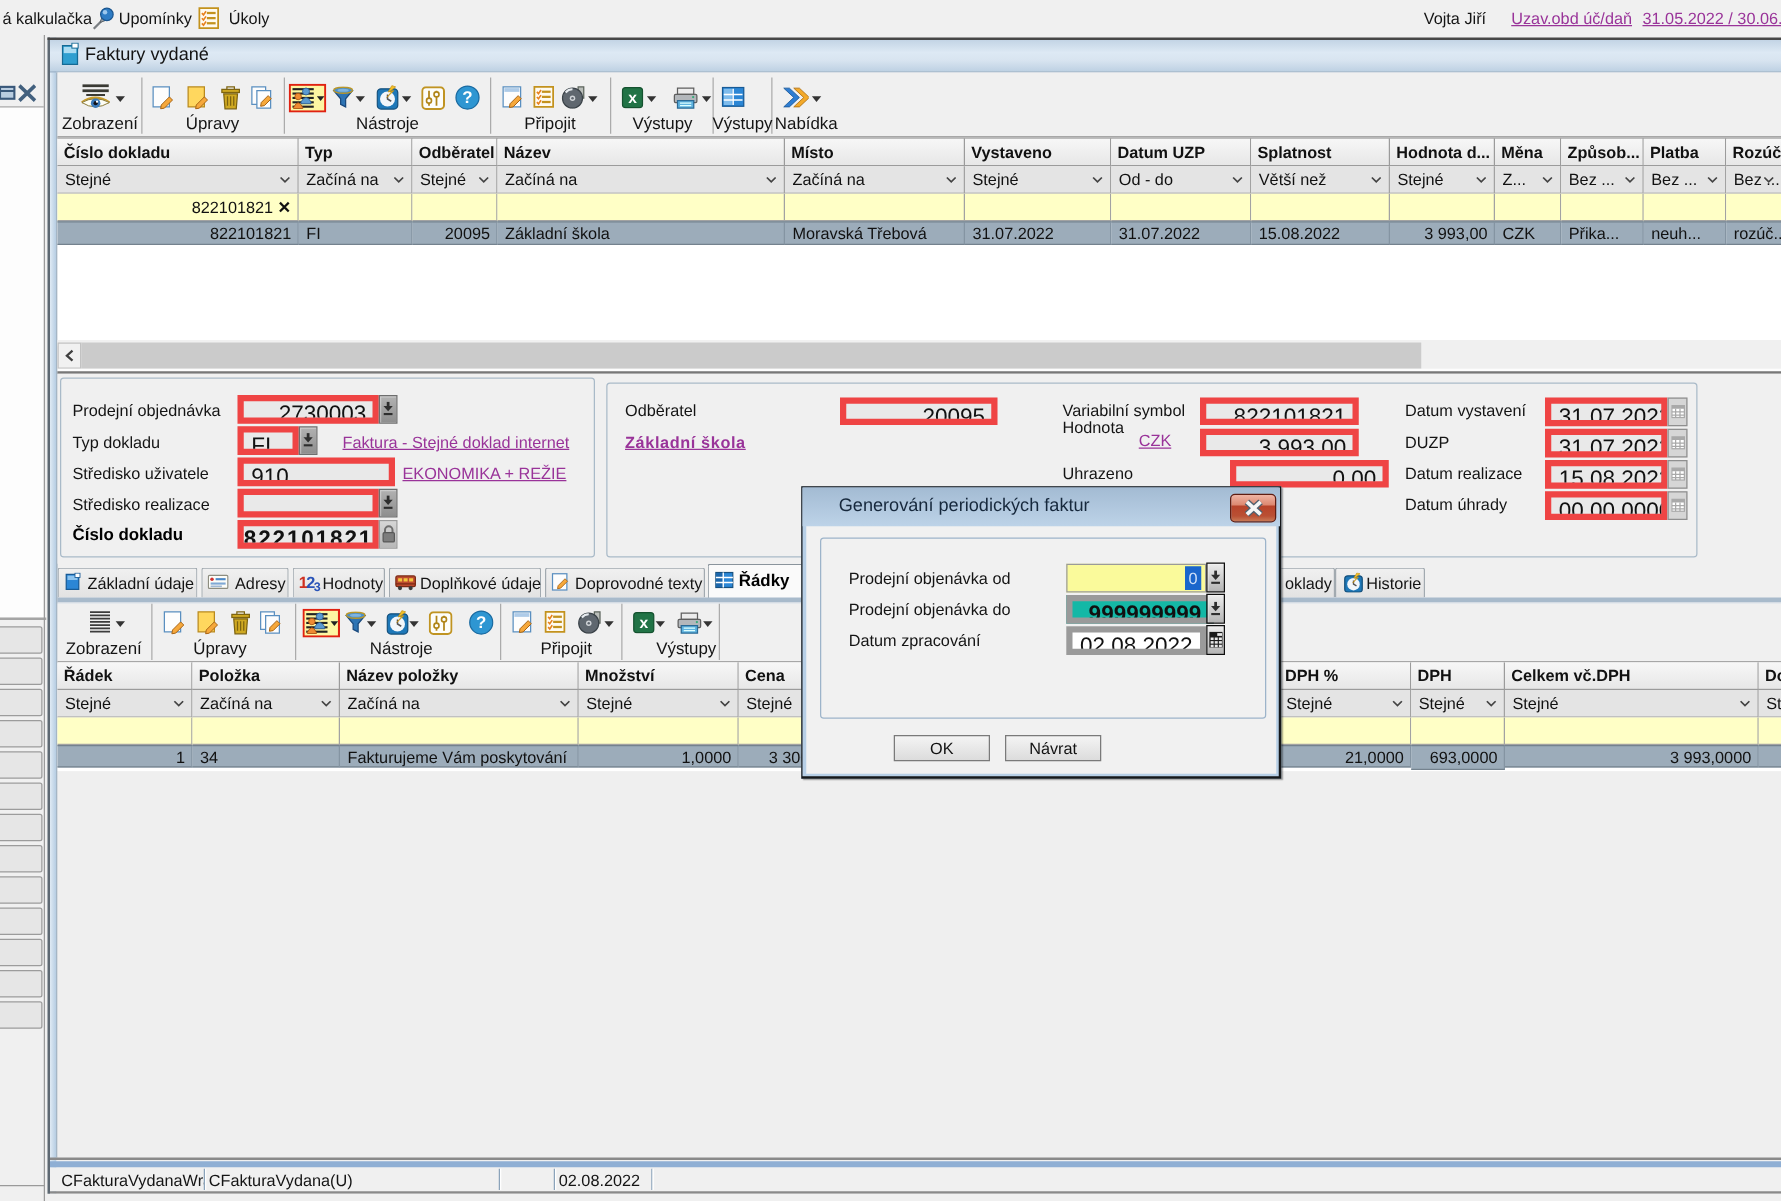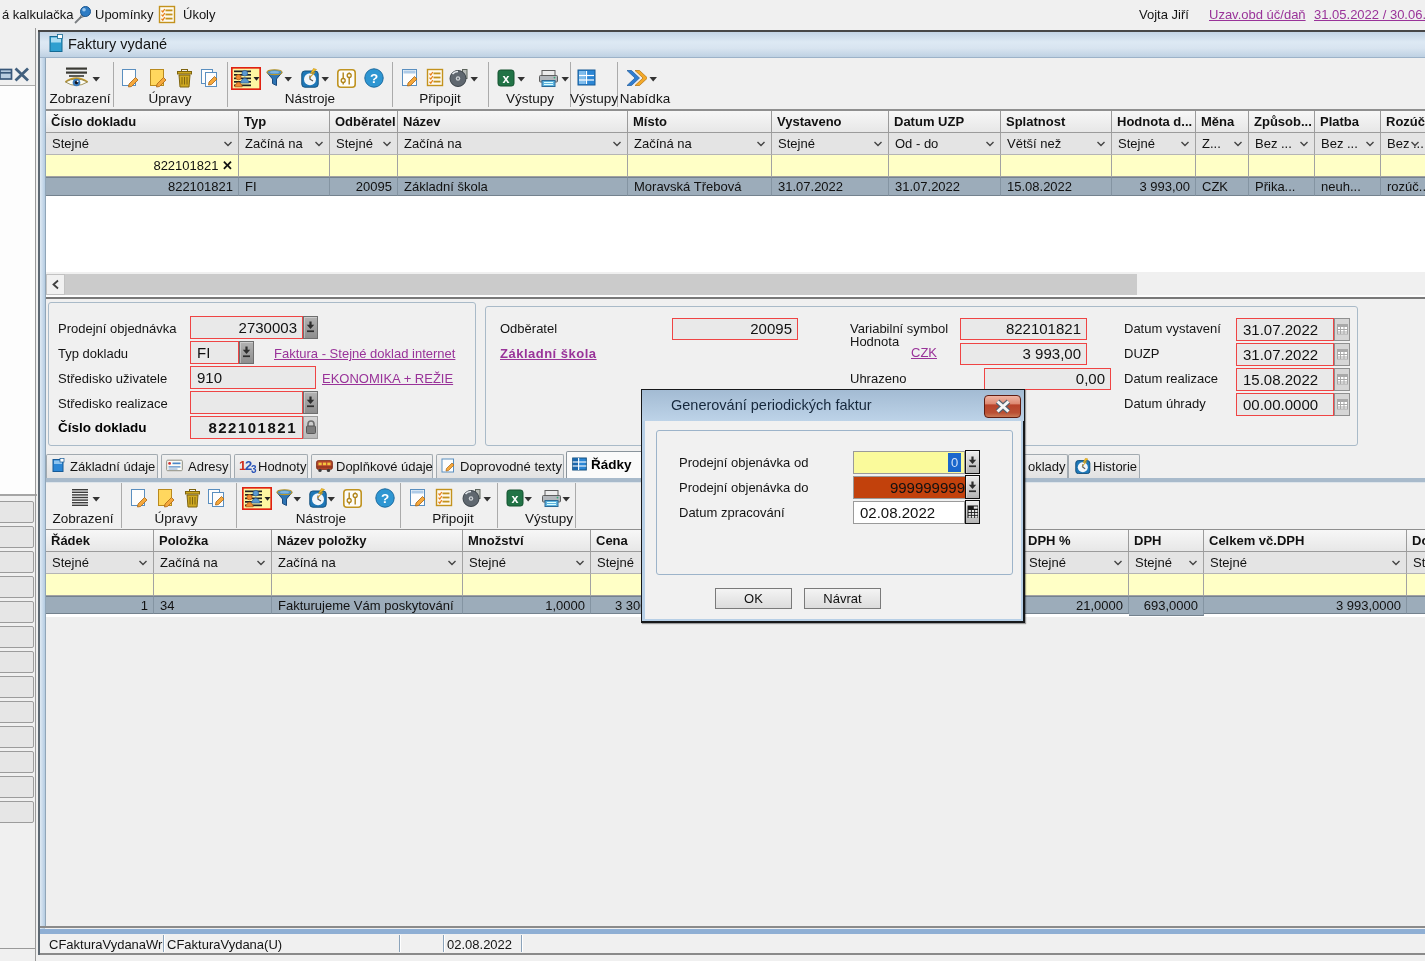--- a/index.html
+++ b/index.html
@@ -7,21 +7,21 @@
 .t13{font-size:13px;color:#141414;white-space:nowrap;}
 .t13b{font-size:13px;font-weight:bold;color:#000;white-space:nowrap;}
 .pur{color:#993399;text-decoration:underline;}
 .cell{position:absolute;overflow:hidden;white-space:nowrap;font-size:13px;color:#111;}
 .hd{background:linear-gradient(#f7f7f7,#e7e7e7);border-right:1px solid #9b9b9b;border-bottom:1px solid #9b9b9b;font-weight:bold;line-height:21px;padding-left:5px;}
 .fl{background:#e4e4e4;border-right:1px solid #a2a2a2;border-bottom:1px solid #b5b5b5;line-height:21px;padding-left:6px;}
 .yl{background:#ffffc6;border-right:1px solid #a2a2a2;border-bottom:1px solid #a2a2a2;line-height:21px;}
 .dt{background:#9cacba;border-right:1px solid #8494a2;line-height:17px;border-top:1px solid #74828e;border-bottom:1px solid #74828e;}
 .ra{text-align:right;padding-right:5px;}
 .la{padding-left:6px;}
-.ip{position:absolute;border:1px solid #ef4444;background:#e9e9e9;font-size:15px;color:#111;line-height:20px;overflow:hidden;white-space:nowrap;}
+.ip{position:absolute;border:5px solid #ef4444;background:#e9e9e9;font-size:18px;color:#111;line-height:20px;overflow:hidden;white-space:nowrap;}
 .sep1{position:absolute;width:1px;background:#ababab;}
 .gb{position:absolute;border:1px solid #a9bac8;border-radius:3px;}
 .tab{position:absolute;top:454px;height:24px;background:linear-gradient(#f0f0f0,#e2e2e2);border:1px solid #a2aab0;border-bottom:none;border-radius:2px 2px 0 0;font-size:13px;color:#141414;white-space:nowrap;}
 .btn{position:absolute;background:linear-gradient(#f4f4f4,#dcdcdc);border:1px solid #7a7a7a;font-size:13px;color:#111;text-align:center;}
 </style></head><body>
 
 <div class="abs t13" style="left:2px;top:7px;">á kalkulačka</div>
 <svg class="abs" style="left:73px;top:5px;" width="20" height="20">
     <path d="M2 18 L8 12" stroke="#7a7e82" stroke-width="1.8"></path>
     <path d="M7 13 L10 5 L15 10 Z" fill="#9aa2aa" stroke="#5a6268" stroke-width="0.8"></path>
@@ -699,21 +699,21 @@
 <div class="abs t13" style="left:679px;top:480px;">Prodejní objenávka do</div>
 <div class="abs t13" style="left:679px;top:505px;">Datum zpracování</div>
 <div class="abs" style="left:853px;top:451px;width:112px;height:23px;background:#fafa9b;border:1px solid #9a9a9a;"></div>
 <div class="abs" style="left:948px;top:453px;width:13px;height:19px;background:#1a66cc;color:#cfe0f8;font-size:13px;text-align:center;line-height:19px;">0</div>
 <div class="abs" style="left:965px;top:450px;width:15px;height:24px;background:linear-gradient(#ededed,#b4b4b4);border:1px solid #0e0e0e;box-shadow:inset 1px 1px 0 rgba(255,255,255,0.35);"></div>
 <svg class="abs" style="left:968px;top:456px;" width="9" height="13">
     <rect x="3.4" y="0.5" width="2.2" height="4" fill="#2e2e2e"></rect>
     <polygon points="0.8,3.8 8.2,3.8 4.5,8" fill="#2e2e2e"></polygon>
     <rect x="1" y="9.4" width="7" height="1.7" fill="#2e2e2e"></rect>
   </svg>
-<div class="abs ip ra" style="left:853px;top:476px;width:118px;height:23px;background:#c2410c;border-color:#9a9a9a;line-height:21px;">999999999</div>
+<div class="abs ip ra" style="left:853px;top:476px;width:118px;height:23px;background:#14b8a6;border-color:#9a9a9a;line-height:21px;font-weight:bold;">999999999</div>
 <div class="abs" style="left:965px;top:475px;width:15px;height:24px;background:linear-gradient(#ededed,#b4b4b4);border:1px solid #0e0e0e;box-shadow:inset 1px 1px 0 rgba(255,255,255,0.35);"></div>
 <svg class="abs" style="left:968px;top:481px;" width="9" height="13">
     <rect x="3.4" y="0.5" width="2.2" height="4" fill="#2e2e2e"></rect>
     <polygon points="0.8,3.8 8.2,3.8 4.5,8" fill="#2e2e2e"></polygon>
     <rect x="1" y="9.4" width="7" height="1.7" fill="#2e2e2e"></rect>
   </svg>
 <div class="abs ip la" style="left:853px;top:501px;width:112px;height:23px;background:#fff;border-color:#9a9a9a;line-height:21px;">02.08.2022</div>
 <div class="abs" style="left:965px;top:500px;width:15px;height:24px;background:linear-gradient(#ededed,#b4b4b4);border:1px solid #0e0e0e;"></div>
 <svg class="abs" style="left:967px;top:505px;" width="12" height="14">
     <rect x="0.5" y="0.5" width="10.5" height="12.5" fill="#1a1a1a"></rect>

